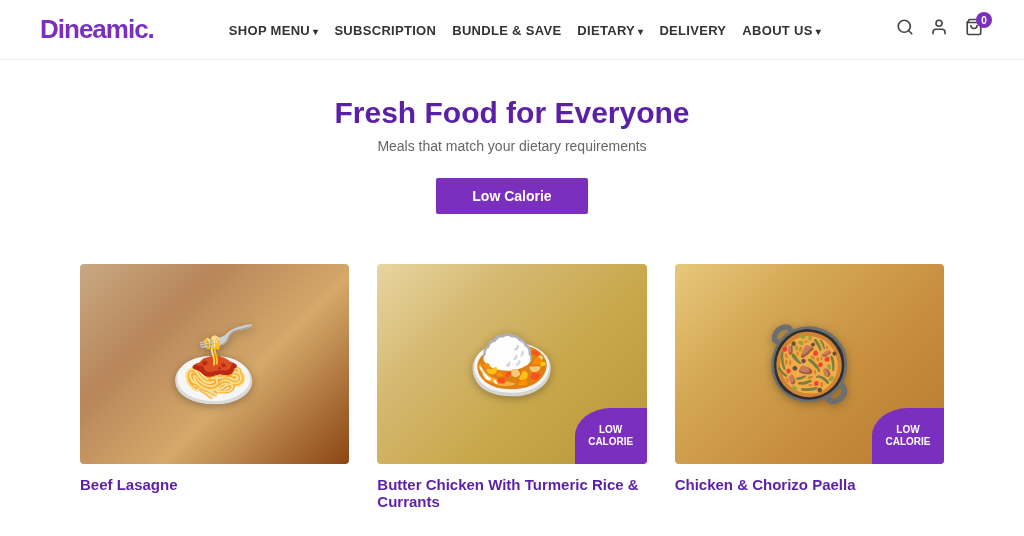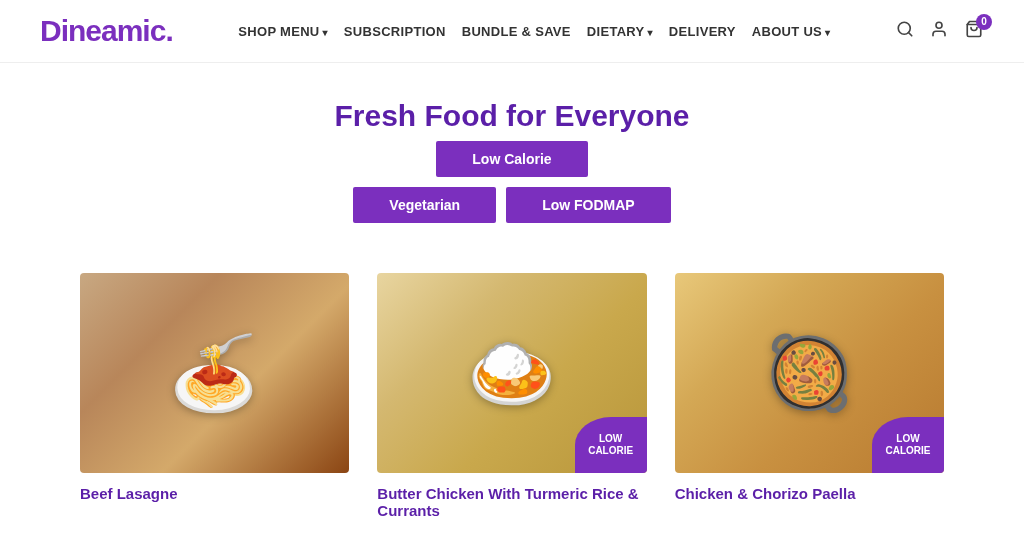--- a/index.html
+++ b/index.html
@@ -7,21 +7,21 @@
 
     
     nav {
       display: flex;
       align-items: center;
       justify-content: space-between;
       padding: 14px 40px;
       border-bottom: 1px solid #eee;
     }
     .logo {
-      font-size: 30px;
+      font-size: 26px;
       font-weight: 900;
       color: #222;
       letter-spacing: -1px;
     }
     .logo span { color: #7b2fbe; }
     .nav-links {
       display: flex;
       gap: 16px;
       align-items: center;
       list-style: none;
@@ -229,27 +229,24 @@
           <line x1="3" y1="6" x2="21" y2="6"></line>
           <path d="M16 10a4 4 0 0 1-8 0"></path>
         </svg>
       <span class="cart-badge">0</span>
     </div>
   </div>
 </nav>
 
 <section class="hero">
   <h1>Fresh Food for Everyone</h1>
+  <p>Meals that match your dietary requirements</p>
   <div class="filter-buttons">
     <div class="filter-row">
       <button class="filter-btn">Low Calorie</button>
-    </div>
-    <div class="filter-row">
-      <button class="filter-btn">Vegetarian</button>
-      <button class="filter-btn">Low FODMAP</button>
     </div>
   </div>
 </section>
 
 <section class="products-section">
   <div class="products-grid" id="products-grid">
       <div class="product-card">
         <div class="product-img-wrap food-lasagne"></div>
         <div class="product-name">Beef Lasagne</div>
       </div>

